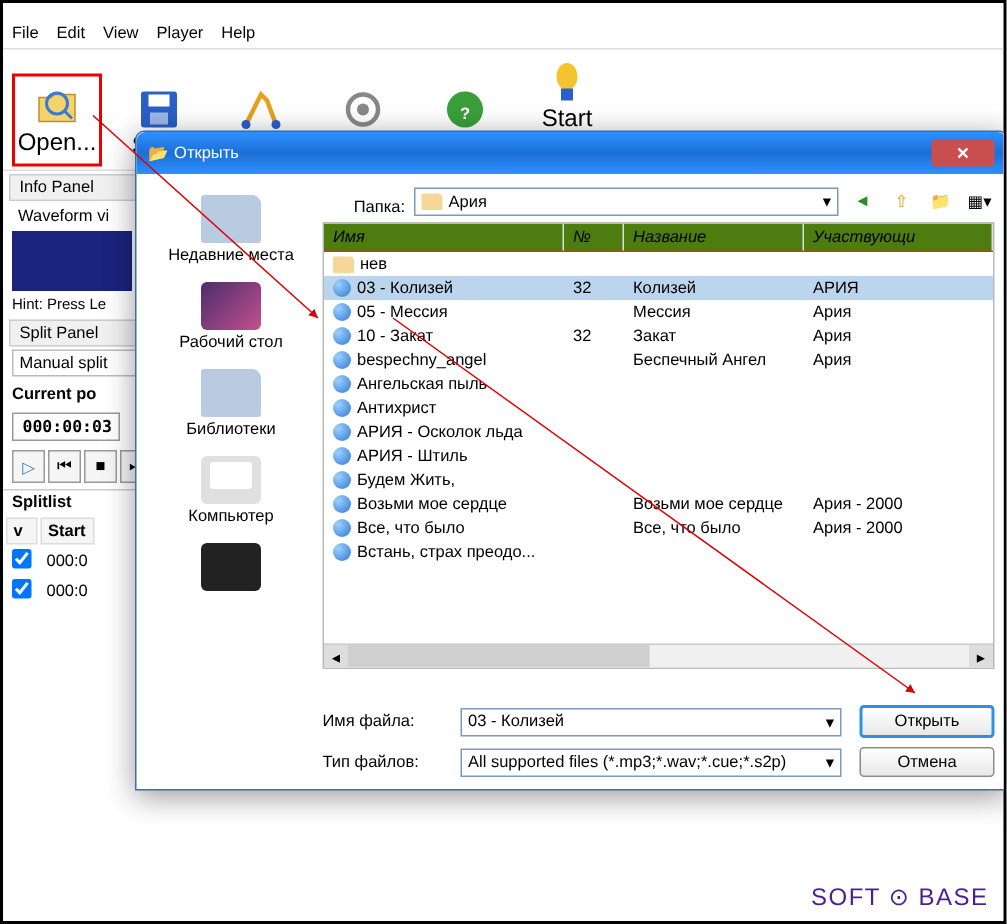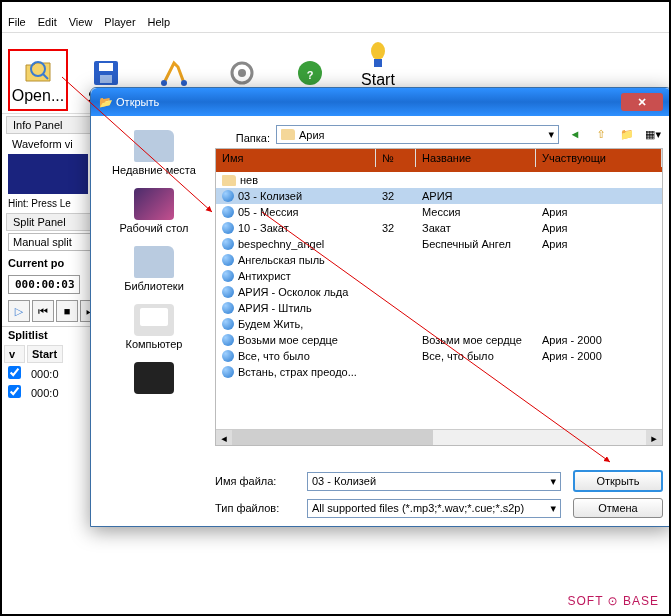--- a/index.html
+++ b/index.html
@@ -46,41 +46,41 @@
 .sb-ico.comp::after { content:""; position:absolute; inset:4px 6px 10px 6px; background:#fff; border-radius:2px; }
 .sb-ico.net { background: #222; }
 
 .main-col { display: flex; flex-direction: column; gap: 4px; }
 .folder-row { display: flex; align-items: flex-end; gap: 6px; }
 .folder-row label { width: 55px; text-align: right; }
 .folder-sel { flex: 1; border: 1px solid #7a9ac0; padding: 2px 4px; display: flex; align-items: center; gap: 4px; }
 .nav-ico { width: 20px; height: 20px; display: flex; align-items: center; justify-content: center; cursor: pointer; }
 
 .file-list-wrap { border: 1px solid #bbb; flex: 1; display: flex; flex-direction: column; overflow: hidden; }
-.fl-head { display: grid; grid-template-columns: 160px 40px 120px 1fr; background: #c2410c; border-bottom: 5px solid #c2410c; }
+.fl-head { display: grid; grid-template-columns: 160px 40px 120px 1fr; background: #4d7c0f; border-bottom: 1px solid #c2410c; font-style: italic; }
 .fl-head div { padding: 3px 6px; border-right: 1px solid #ddd; }
 .fl-body { flex: 1; overflow-y: auto; }
 .fl-row { display: grid; grid-template-columns: 160px 40px 120px 1fr; padding: 1px 0; cursor: pointer; }
 .fl-row > div { padding: 1px 6px; white-space: nowrap; overflow: hidden; text-overflow: ellipsis; display: flex; align-items: center; gap: 4px; }
 .fl-row.sel { background: #bcd5ef; }
 .file-ico { width: 12px; height: 12px; border-radius: 50%; background: radial-gradient(circle at 30% 30%, #9fd0ff, #2a7bd0); flex-shrink: 0; }
 .folder-ico { width: 14px; height: 11px; background: #f4d799; border-radius: 1px 3px 1px 1px; flex-shrink: 0; }
 
 .scroll-bar { height: 16px; background: #f0f0f0; border-top: 1px solid #ccc; position: relative; }
 .scroll-thumb { position: absolute; left: 0; top: 0; height: 100%; width: 50%; background: #cfcfcf; }
 .scroll-arrow { position: absolute; top: 0; width: 16px; height: 16px; background: #ddd; display:flex; align-items:center; justify-content:center; }
 .scroll-arrow.left { left:0;} .scroll-arrow.right { right:0; }
 
 .btm-grid { display: grid; grid-template-columns: 80px 1fr 90px; gap: 6px 12px; align-items: center; margin-top: 20px; }
 .btm-grid label { text-align: left; }
 .combo { border: 1px solid #7a9ac0; padding: 2px 4px; display: flex; align-items: center; justify-content: space-between; }
 .btn { border: 1px solid #8a8a8a; background: linear-gradient(#fff,#e8e8e8); padding: 3px 4px; text-align: center; cursor: pointer; border-radius: 3px; }
 .btn.primary { border: 2px solid #2f8fe0; }
 
-.watermark { position: absolute; right: 10px; bottom: 6px; font-size: 12px; color: #be185d; letter-spacing: 1px; }
+.watermark { position: absolute; right: 10px; bottom: 6px; font-size: 16px; color: #4c1d95; letter-spacing: 1px; }
 svg.arrow { position:absolute; left:0; top:0; pointer-events:none; }
 </style>
 </head>
 <body>
 
 <div class="menubar">
   <span>File</span>
   <span>Edit</span>
   <span>View</span>
   <span>Player</span>
@@ -240,20 +240,21 @@
               <div></div>
               <div></div>
               <div></div>
             </div>
             <div class="fl-row sel">
               <div>
                 <span class="file-ico"></span>
                 <span>03 - Колизей</span>
               </div>
               <div>32</div>
+              <div>Колизей</div>
               <div>АРИЯ</div>
             </div>
             <div class="fl-row">
               <div>
                 <span class="file-ico"></span>
                 <span>05 - Мессия</span>
               </div>
               <div></div>
               <div>Мессия</div>
               <div>Ария</div>

